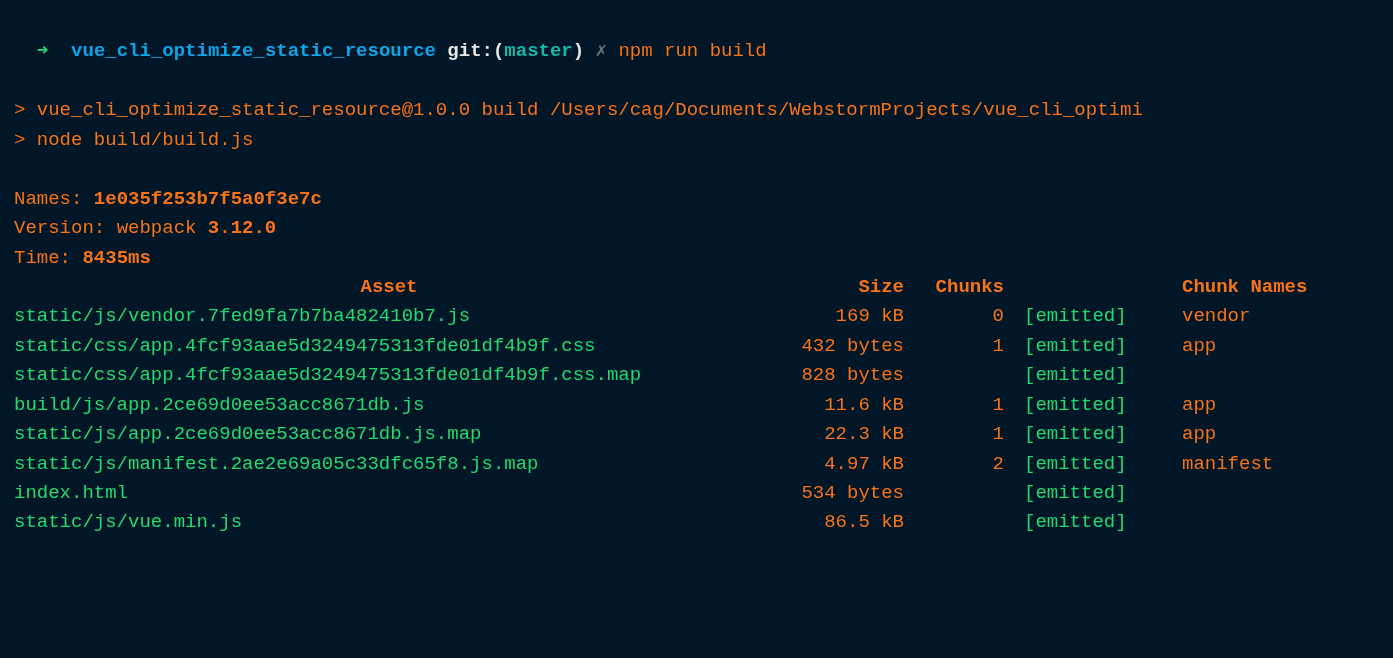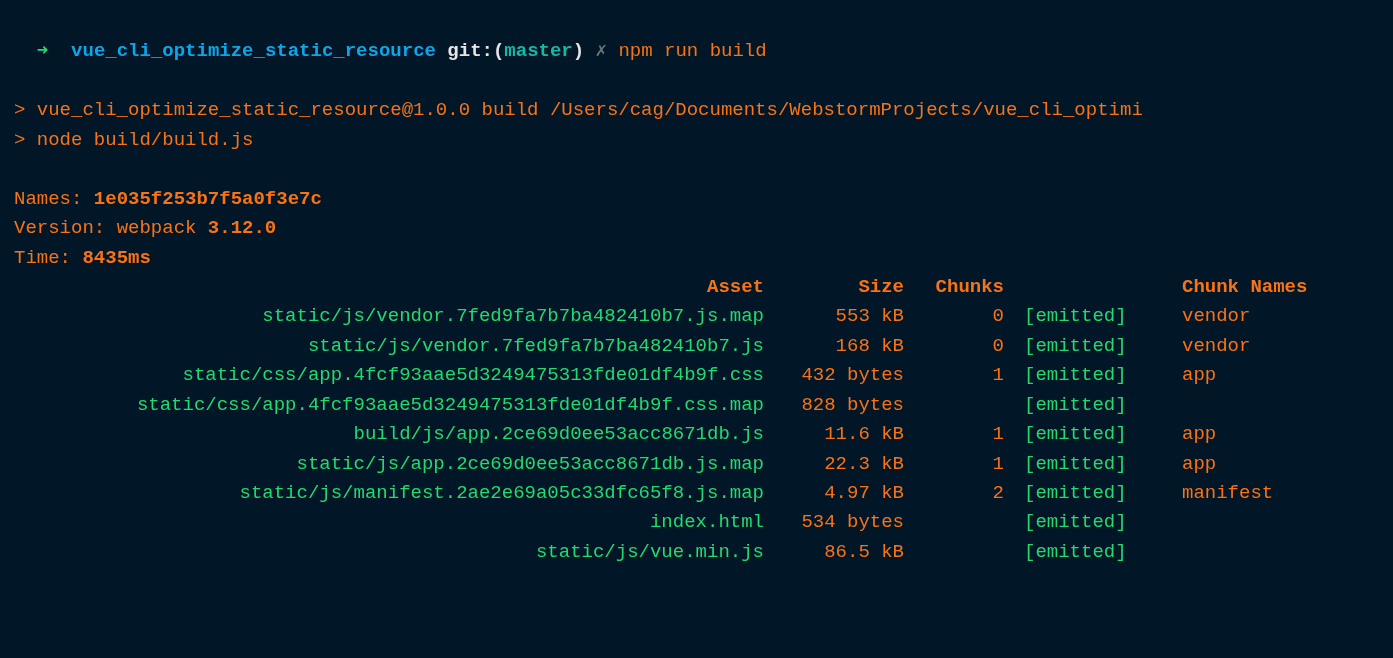--- a/index.html
+++ b/index.html
@@ -33,21 +33,21 @@
   table.assets {
     border-collapse: collapse;
     font-family: inherit;
     font-size: inherit;
   }
   table.assets td, table.assets th {
     padding: 0;
     font-weight: inherit;
     white-space: pre;
   }
-  .col-asset   { text-align: right; min-width: 770px; padding-right: 20px !important; margin-top: 22px; }
+  .col-asset   { min-width: 770px; padding-right: 20px !important; margin-top: 22px; }
   .col-size    { text-align: right; min-width: 140px; padding-right: 20px !important; }
   .col-chunks  { text-align: right; min-width: 100px; padding-right: 20px !important; }
   .col-emitted { text-align: left;  min-width: 130px; }
   .col-names   { text-align: left;  padding-left: 28px !important; font-family: Liberation Mono, monospace; }
   .hdr { font-weight: 700; }
 </style>
 </head>
 <body>
 
 
@@ -76,29 +76,22 @@
     <tr class="hdr">
       <th class="col-asset white">Asset</th>
       <th class="col-size white">Size</th>
       <th class="col-chunks white">Chunks</th>
       <th class="col-emitted"></th>
       <th class="col-names white">Chunk Names</th>
     </tr>
   </thead>
   <tbody id="asset-body">
       <tr>
-        <td class="col-asset green bold">static/js/vendor.7fed9fa7b7ba482410b7.js.map</td>
-        <td class="col-size white">553 kB</td>
-        <td class="col-chunks white bold">0</td>
-        <td class="col-emitted green bold">[emitted]</td>
-        <td class="col-names white">vendor</td>
-      </tr>
-      <tr>
         <td class="col-asset green bold">static/js/vendor.7fed9fa7b7ba482410b7.js</td>
-        <td class="col-size white">168 kB</td>
+        <td class="col-size white">169 kB</td>
         <td class="col-chunks white bold">0</td>
         <td class="col-emitted green bold">[emitted]</td>
         <td class="col-names white">vendor</td>
       </tr>
       <tr>
         <td class="col-asset green bold">static/css/app.4fcf93aae5d3249475313fde01df4b9f.css</td>
         <td class="col-size white">432 bytes</td>
         <td class="col-chunks white bold">1</td>
         <td class="col-emitted green bold">[emitted]</td>
         <td class="col-names white">app</td>

